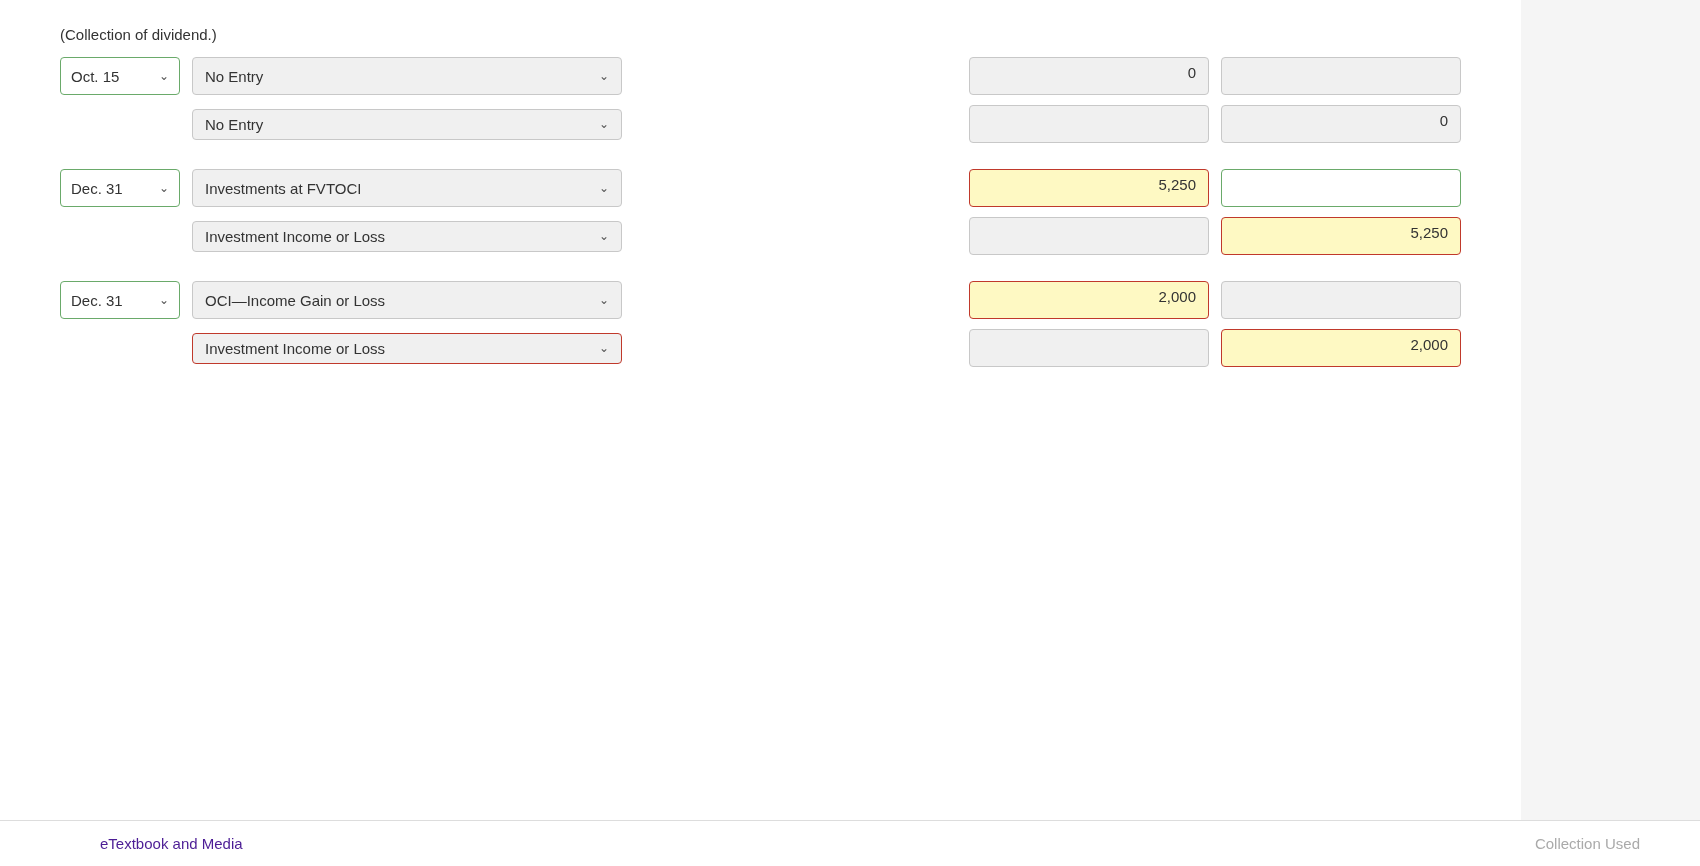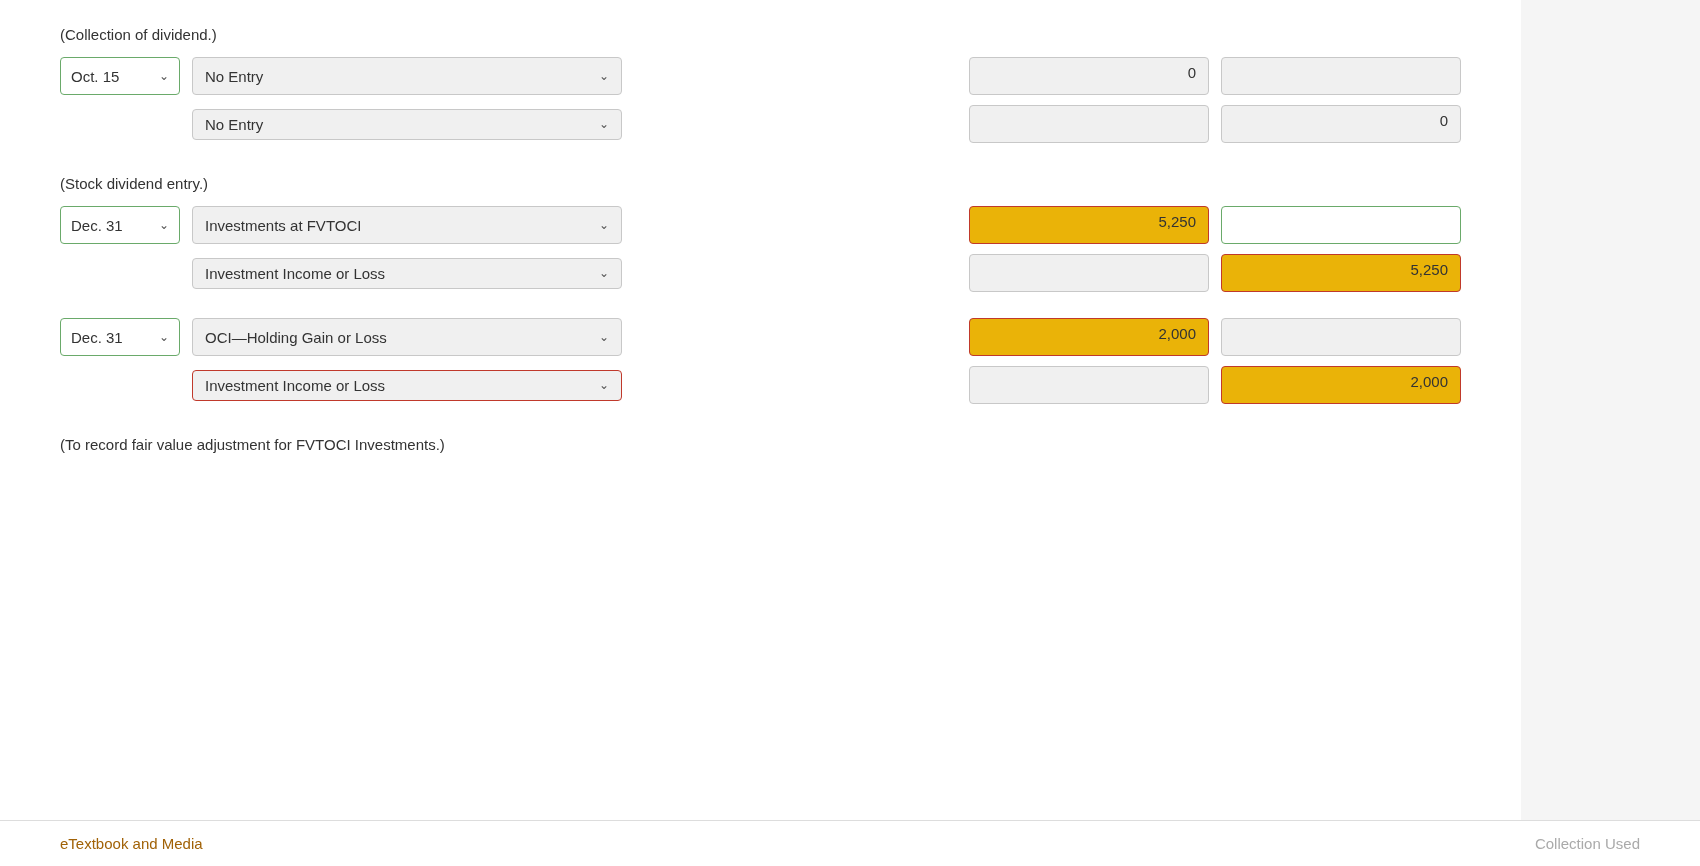--- a/index.html
+++ b/index.html
@@ -61,21 +61,21 @@
       background: #f0f0f0;
       padding: 6px 12px;
       font-size: 15px;
       color: #333;
       text-align: right;
       min-width: 240px;
       height: 38px;
     }
     .amount-field.highlighted {
       border: 1.5px solid #c0392b;
-      background: #eab308;
+      background: #fef9c3;
     }
     .amount-field.green-border {
       border: 1.5px solid #6aaa6a;
       background: #fff;
     }
     .sub-row {
       display: flex;
       align-items: center;
       gap: 12px;
       margin-bottom: 10px;
@@ -91,21 +91,22 @@
       width: 1700px;
       background: #fff;
       border-top: 1px solid #ddd;
       display: flex;
       justify-content: space-between;
       align-items: center;
       padding: 14px 60px;
     }
     .footer-left {
       font-size: 15px;
-      color: #a16207;
+      color: #4c1d95;
+      margin-left: 40px;
     }
     .footer-right {
       font-size: 15px;
       color: #aaa;
     }
     .chevron {
       font-size: 12px;
       color: #555;
       margin-left: 8px;
     }
@@ -139,21 +140,20 @@
       <span>No Entry</span>
       <span class="chevron">⌄</span>
     </div>
     <div class="flex-spacer"></div>
     <div class="amount-field"></div>
     <div class="amount-field">0</div>
   </div>
 
   <div class="section-gap"></div>
 
-  <div class="note-text">(Stock dividend entry.)</div>
 
   <div class="journal-row">
     <div class="date-select">
       <span>Dec. 31</span>
       <span class="chevron">⌄</span>
     </div>
     <div class="account-select">
       <span>Investments at FVTOCI</span>
       <span class="chevron">⌄</span>
     </div>
@@ -174,41 +174,40 @@
 
   <div class="section-gap"></div>
 
 
   <div class="journal-row">
     <div class="date-select">
       <span>Dec. 31</span>
       <span class="chevron">⌄</span>
     </div>
     <div class="account-select">
-      <span>OCI—Holding Gain or Loss</span>
+      <span>OCI—Income Gain or Loss</span>
       <span class="chevron">⌄</span>
     </div>
     <div class="flex-spacer"></div>
     <div class="amount-field highlighted">2,000</div>
     <div class="amount-field"></div>
   </div>
 
   <div class="sub-row">
     <div class="account-select highlighted">
       <span>Investment Income or Loss</span>
       <span class="chevron">⌄</span>
     </div>
     <div class="flex-spacer"></div>
     <div class="amount-field"></div>
     <div class="amount-field highlighted">2,000</div>
   </div>
 
   <div class="section-gap"></div>
 
-  <div class="note-text">(To record fair value adjustment for FVTOCI Investments.)</div>
 
   <div style="height: 80px;"></div>
 
   <div class="footer-bar">
     <span class="footer-left">eTextbook and Media</span>
     <span class="footer-right">Collection Used</span>
   </div>
 
 </div>
 

